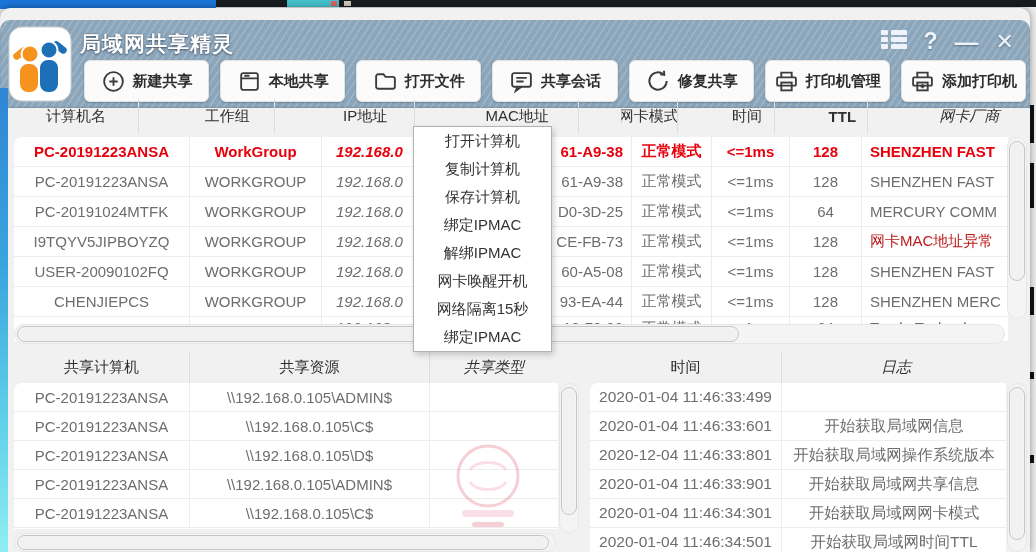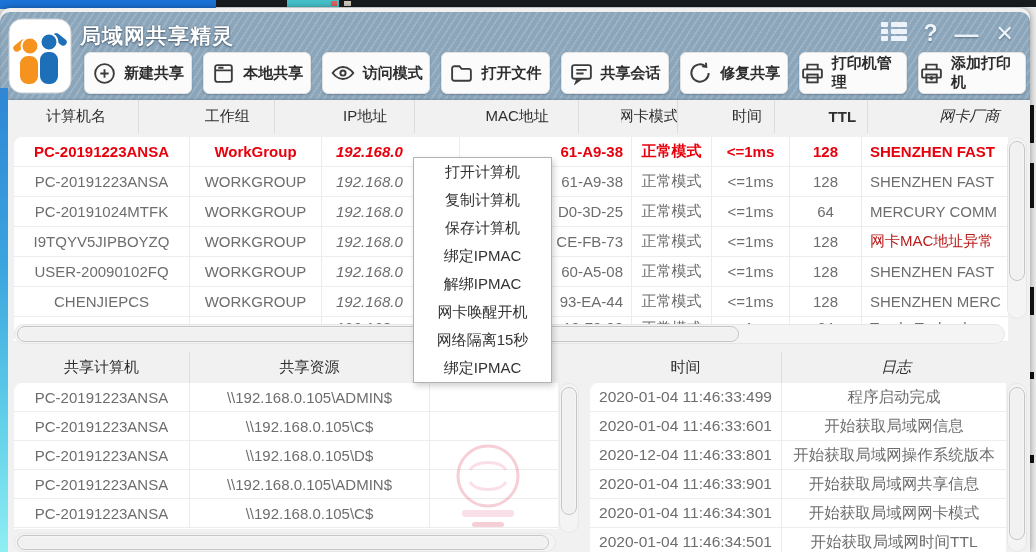--- a/index.html
+++ b/index.html
@@ -13,21 +13,21 @@
   .strip-teal { position:absolute; left:287px; top:0; width:52px; height:7px; background:#45c0ca; }
   .strip-dot1 { position:absolute; left:331px; top:1px; width:6px; height:5px; background:#de625e; }
   .strip-dot2 { position:absolute; left:344px; top:1px; width:7px; height:5px; background:#cfc6ba; }
   .dash { position:absolute; left:1029px; width:5px; background:#101214; }
 
   
   .window { position:absolute; left:0; top:8px; width:1030px; height:544px;
     background:#f1f1f1; border-radius:10px 10px 0 0; overflow:hidden;
     box-shadow:0 0 7px rgba(0,0,0,.4); }
 
-  .titlebar { position:absolute; left:0; top:4px; width:100%; height:88px;
+  .titlebar { position:absolute; left:0; top:12px; width:100%; height:88px;
     border-radius:10px 10px 0 0; background-color:#8ba6bb;
     background-image:repeating-linear-gradient(123deg, rgba(255,255,255,.14) 0 2px, rgba(255,255,255,0) 2px 6px);
     box-shadow:inset 0 -1px 2px rgba(90,110,130,.4); }
   .logo { position:absolute; left:8px; top:6px; width:64px; height:76px; }
   .app-title { position:absolute; left:80px; top:10px; font-size:21px; font-weight:700; color:#ffffff;
     letter-spacing:1px; text-shadow:0 1px 2px rgba(70,90,110,.95), 0 0 2px rgba(60,80,100,.6); }
   .win-controls { position:absolute; right:16px; top:8px; display:flex; align-items:center; gap:17px;
     color:#edf3f8; text-shadow:0 1px 2px rgba(80,100,120,.8); }
   .wc-help { font-size:23px; font-weight:700; cursor:default; }
   .wc-min  { font-size:24px; font-weight:700; line-height:18px; }
@@ -94,21 +94,21 @@
   .lh-time{width:192px}.lh-msg{width:228px}
   .br-rows { position:absolute; left:590px; top:375px; width:416px; height:174px;
     background:#fff; border-radius:8px 0 0 0; overflow:hidden; font-size:15.5px; color:#6d6d6d; }
   .l-row { display:flex; height:29px; border-bottom:1px solid #ededed; }
   .l-time{width:192px}.l-msg{width:224px; border-right:none;}
 
   
   .watermark { position:absolute; left:432px; top:418px; width:112px; height:112px; opacity:.28; z-index:5; }
 
   
-  .menu { position:absolute; left:413px; top:149px; width:139px; background:#ffffff;
+  .menu { position:absolute; left:413px; top:118px; width:139px; background:#ffffff;
     border:1px solid #b2b2b2; box-shadow:2px 3px 6px rgba(0,0,0,.18); z-index:60; }
   .menu-item { height:28px; line-height:28px; text-align:center; font-size:15px; color:#333; cursor:pointer; }
 </style>
 </head>
 <body>
 
 <div class="stage">
 
   <div class="strip-blue"></div>
   <div class="strip-dark"></div>
@@ -164,27 +164,20 @@
           <span>新建共享</span>
         </div>
         <div class="tb-btn">
           <svg width="25" height="25" viewBox="0 0 24 24" fill="none" stroke="#3c3c3c" stroke-width="1.8">
             <rect x="4" y="4" width="16" height="16" rx="2"></rect>
               <path d="M4 9h16M7 6.5h5"></path>
           </svg>
           <span>本地共享</span>
         </div>
         <div class="tb-btn">
-          <svg width="26" height="26" viewBox="0 0 24 24" fill="none" stroke="#3c3c3c" stroke-width="1.8">
-            <path d="M2.5 12s4-5.5 9.5-5.5S21.5 12 21.5 12s-4 5.5-9.5 5.5S2.5 12 2.5 12z"></path>
-              <circle cx="12" cy="12" r="2.4"></circle>
-          </svg>
-          <span>访问模式</span>
-        </div>
-        <div class="tb-btn">
           <svg width="25" height="25" viewBox="0 0 24 24" fill="none" stroke="#3c3c3c" stroke-width="1.8">
             <path d="M3 7a2 2 0 0 1 2-2h5l2 2.5h7a2 2 0 0 1 2 2V17a2 2 0 0 1-2 2H5a2 2 0 0 1-2-2z"></path>
           </svg>
           <span>打开文件</span>
         </div>
         <div class="tb-btn">
           <svg width="25" height="25" viewBox="0 0 24 24" fill="none" stroke="#3c3c3c" stroke-width="1.8">
             <rect x="3" y="4" width="18" height="13" rx="2"></rect>
               <path d="M7 8.5h10M7 12h7"></path>
               <path d="M8 17l-1.5 4L12 17"></path>
@@ -354,21 +347,20 @@
     <div class="sb-track hsb2-t"></div>
     <div class="sb-thumb hsb2-m"></div>
 
     <div class="br-head">
       <div class="h-cell lh-time">时间</div>
       <div class="h-cell lh-msg h-last">日志</div>
     </div>
     <div class="br-rows">
       <div class="l-row">
         <div class="cell l-time">2020-01-04 11:46:33:499</div>
-        <div class="cell l-msg">程序启动完成</div>
       </div>
       <div class="l-row">
         <div class="cell l-time">2020-01-04 11:46:33:601</div>
         <div class="cell l-msg">开始获取局域网信息</div>
       </div>
       <div class="l-row">
         <div class="cell l-time">2020-12-04 11:46:33:801</div>
         <div class="cell l-msg">开始获取局域网操作系统版本</div>
       </div>
       <div class="l-row">

